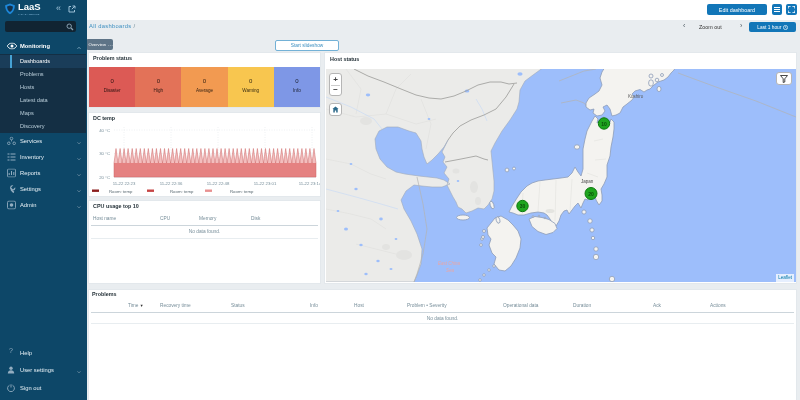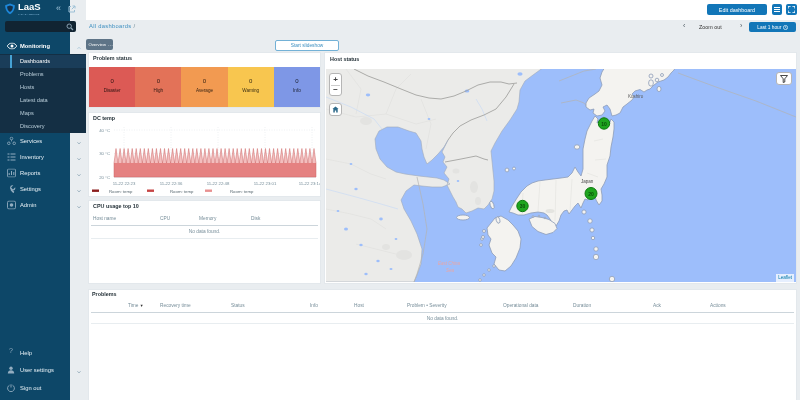--- a/index.html
+++ b/index.html
@@ -1,18 +1,18 @@
 <!DOCTYPE html>
 <html><head><meta charset="utf-8"><style>
 *{margin:0;padding:0;box-sizing:border-box}
 html,body{width:800px;height:400px;overflow:hidden;font-family:"Liberation Sans",sans-serif;background:#e9edf0}
 .abs{position:absolute}
 body{position:relative}
 
-#side{position:absolute;left:0;top:0;width:70px;height:400px;background:#0d4768;z-index:5}
+#side{position:absolute;left:0;top:0;width:87px;height:400px;background:#0d4768;z-index:5}
 #side .sub{background:#142f44}
 .mitem{position:absolute;left:0;width:86px;color:#e8f1f6}
 .micon{position:absolute;left:7px;top:50%;transform:translateY(-50%)}
 .mtxt{position:absolute;left:20px;top:50%;transform:translateY(-50%);font-size:5.8px;white-space:nowrap}
 .mcaret{position:absolute;right:5px;top:50%;width:4px;height:4px}
 .sitem{position:absolute;left:0;width:86px;color:#b9cdd9;height:13px}
 .stxt{position:absolute;left:20px;top:50%;transform:translateY(-50%);font-size:5.6px;white-space:nowrap}
 
 .panel{position:absolute;background:#fff;border:1px solid #e3e8ec}
 .ptitle{position:absolute;left:4px;top:2px;font-size:5.4px;font-weight:bold;color:#1f2c33;letter-spacing:0}

